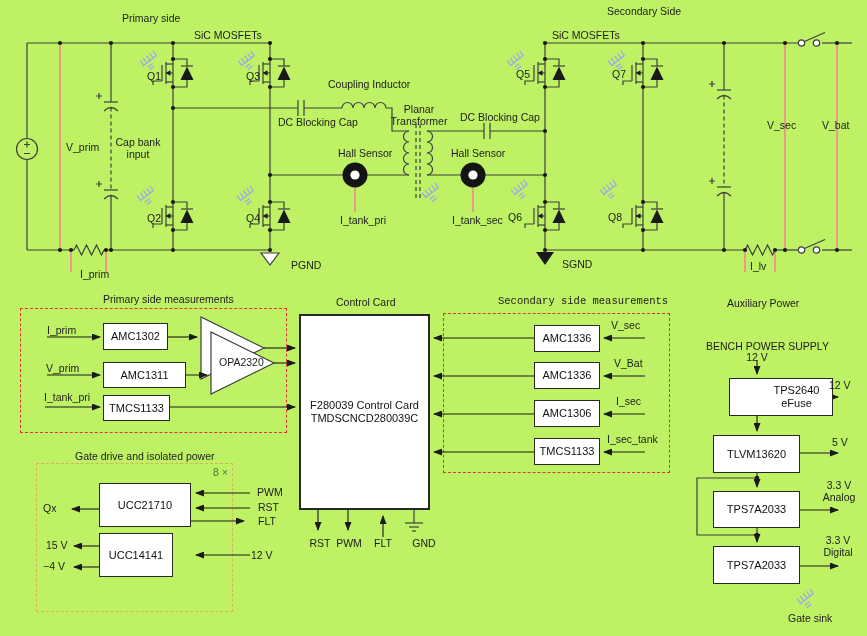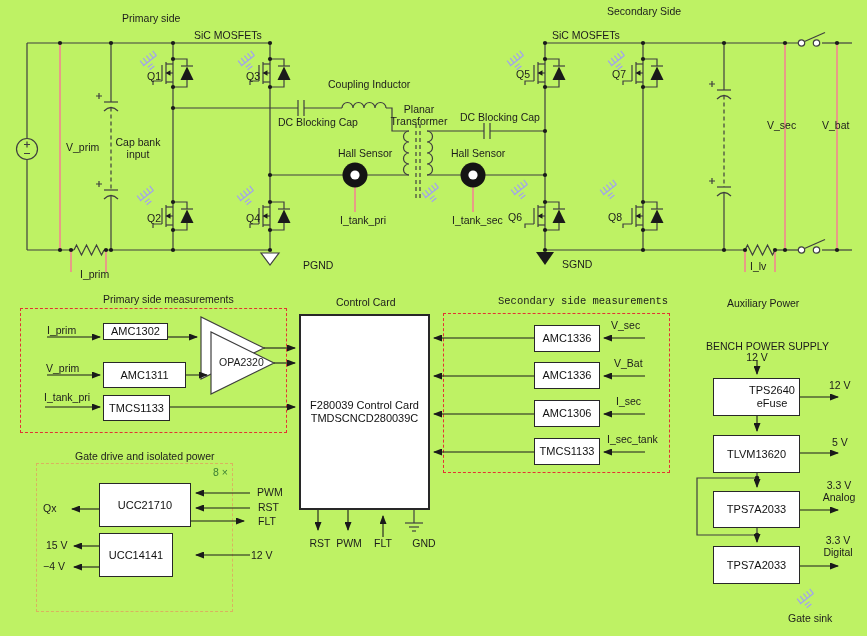--- a/index.html
+++ b/index.html
@@ -291,31 +291,31 @@
   <div class="lbl ctr wrap" style="left:138px;top:136px;width:52px;">Cap bank input</div>
   <div class="lbl" style="left:80px;top:268px;">I_prim</div>
   <div class="lbl" style="left:328px;top:78px;">Coupling Inductor</div>
   <div class="lbl" style="left:278px;top:116px;">DC Blocking Cap</div>
   <div class="lbl ctr wrap" style="left:419px;top:103px;width:72px;">Planar Transformer</div>
   <div class="lbl" style="left:460px;top:111px;">DC Blocking Cap</div>
   <div class="lbl" style="left:338px;top:147px;">Hall Sensor</div>
   <div class="lbl" style="left:451px;top:147px;">Hall Sensor</div>
   <div class="lbl" style="left:340px;top:214px;">I_tank_pri</div>
   <div class="lbl" style="left:452px;top:214px;">I_tank_sec</div>
-  <div class="lbl" style="left:291px;top:259px;margin-left:12px;">PGND</div>
+  <div class="lbl" style="left:291px;top:259px;">PGND</div>
   <div class="lbl" style="left:562px;top:258px;">SGND</div>
   <div class="lbl" style="left:767px;top:119px;">V_sec</div>
   <div class="lbl" style="left:822px;top:119px;">V_bat</div>
   <div class="lbl" style="left:750px;top:260px;">I_lv</div>
 
   <div class="lbl" style="left:103px;top:293px;">Primary side measurements</div>
   <div class="lbl" style="left:47px;top:324px;">I_prim</div>
   <div class="lbl" style="left:46px;top:362px;">V_prim</div>
   <div class="lbl" style="left:44px;top:391px;">I_tank_pri</div>
-  <div class="blk" style="left:103px;top:323px;width:65px;height:17px;">
+  <div class="blk" style="left:103px;top:323px;width:65px;height:27px;">
       <div>AMC1302</div>
     </div>
   <div class="blk" style="left:103px;top:362px;width:83px;height:26px;">
       <div>AMC1311</div>
     </div>
   <div class="blk" style="left:103px;top:395px;width:67px;height:26px;">
       <div>TMCS1133</div>
     </div>
   <div class="lbl" style="left:219px;top:356px;">OPA2320</div>
 
@@ -343,21 +343,21 @@
       <div>TMCS1133</div>
     </div>
   <div class="lbl" style="left:611px;top:319px;">V_sec</div>
   <div class="lbl" style="left:614px;top:357px;">V_Bat</div>
   <div class="lbl" style="left:616px;top:395px;">I_sec</div>
   <div class="lbl" style="left:607px;top:433px;">I_sec_tank</div>
 
   <div class="lbl" style="left:727px;top:297px;">Auxiliary Power</div>
   <div class="lbl" style="left:706px;top:340px;">BENCH POWER SUPPLY</div>
   <div class="lbl ctr" style="left:757px;top:351px;">12 V</div>
-  <div class="blk" style="left:713px;top:378px;width:87px;height:38px;padding-left:31px;">
+  <div class="blk" style="left:729px;top:378px;width:104px;height:38px;padding-left:31px;">
     <div>TPS2640</div>
       <div>eFuse</div>
   </div>
   <div class="lbl" style="left:829px;top:379px;">12 V</div>
   <div class="blk" style="left:713px;top:435px;width:87px;height:38px;">
     <div>TLVM13620</div>
   </div>
   <div class="lbl" style="left:832px;top:436px;">5 V</div>
   <div class="blk" style="left:713px;top:491px;width:87px;height:37px;">
     <div>TPS7A2033</div>

